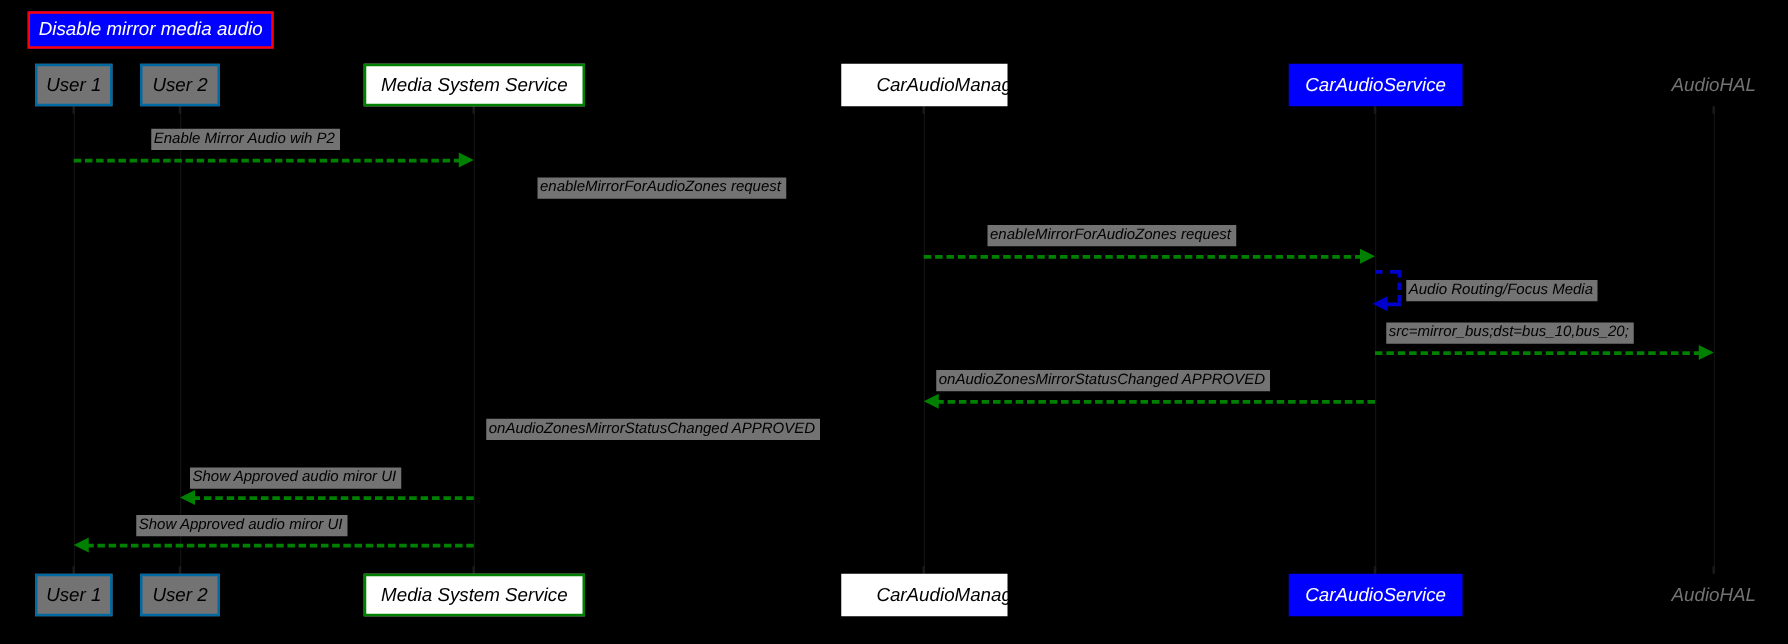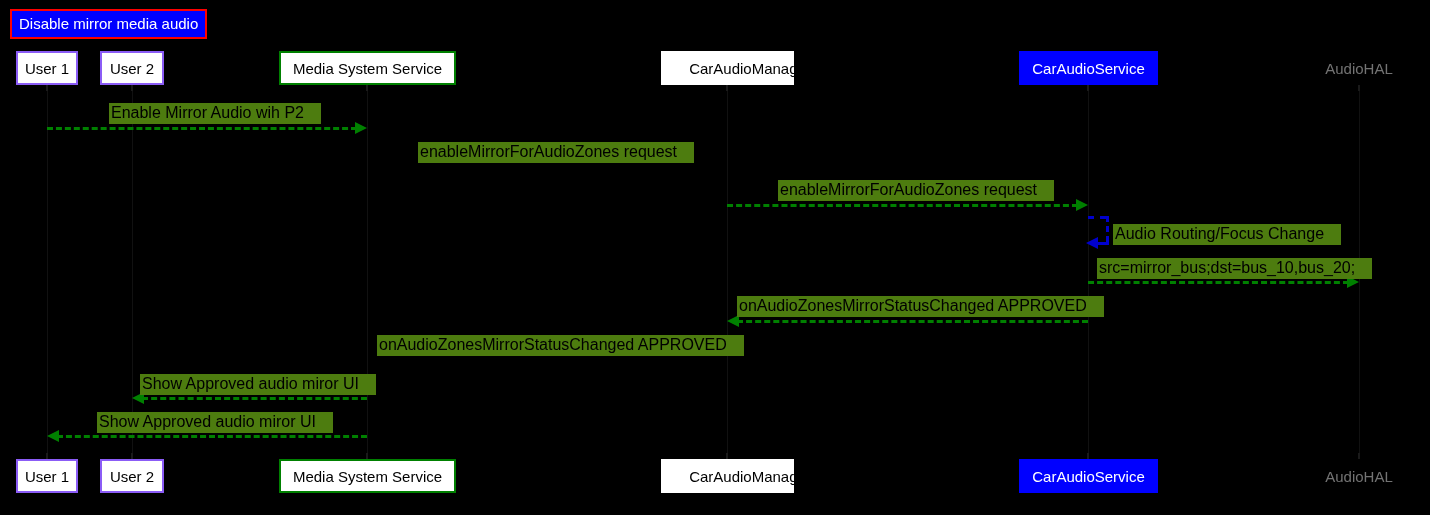--- a/index.html
+++ b/index.html
@@ -9,23 +9,24 @@
   }
   body {
     width: 1430px;
     height: 515px;
     position: relative;
     overflow: hidden;
     font-family: "Liberation Sans", sans-serif;
   }
   #diagram {
     position: absolute;
-    left: 4px; top: 0;
+    left: 16px; top: 0;
     width: 1184px;
     height: 515px;
+    font-style: italic;
   }
 
   
   .title-box {
     position: absolute;
     box-sizing: border-box;
     background: #0000ff;
     border: 2px solid #ff0000;
     color: #ffffff;
     font-size: 15px;
@@ -39,22 +40,22 @@
     position: absolute;
     box-sizing: border-box;
     display: flex;
     align-items: center;
     justify-content: center;
     white-space: nowrap;
     font-size: 15px;
     line-height: 1;
   }
   .participant.style-red {
-    background: #ffffff;
-    border: 2px solid #8b5cf6;
+    background: #737373;
+    border: 2px solid #0369a1;
     color: #000000;
   }
   .participant.style-green {
     background: #ffffff;
     border: 2px solid #008000;
     color: #000000;
   }
   .participant.style-plain {
     background: #ffffff;
     border: none;
@@ -112,25 +113,25 @@
     border-top: 6px solid transparent;
     border-bottom: 6px solid transparent;
     border-right: 12px solid #008000;
   }
   .arrow-head.left.blue {
     border-right-color: #0000cd;
   }
 
   .msg-label {
     position: absolute;
-    background: #4d7c0f;
-    color: #000000;
-    font-size: 16px;
+    background: #737373;
+    color: #000000;
+    font-size: 12px;
     line-height: 1.15;
-    padding: 1px 17px 2px 2px;
+    padding: 1px 4px 2px 2px;
     white-space: nowrap;
   }
 </style>
 </head>
 <body>
 
 <div id="diagram">
 
   <div class="title-box" style="left:6px; top:9px;">Disable mirror media audio</div>
 
@@ -166,21 +167,21 @@
       <div>
         <div class="msg-line" style="left: 723px; top: 204px; width: 351px;"></div>
         <div class="arrow-head right" style="left: 1072px; top: 199px;"></div>
         <div class="msg-label" style="left: 774px; top: 180px;">enableMirrorForAudioZones request</div>
       </div>
       <div>
         <div class="msg-line blue" style="left: 1084px; top: 216px; width: 18px;"></div>
         <div class="msg-vert" style="left: 1102px; top: 216px; height: 26px;"></div>
         <div class="msg-line blue" style="left: 1093px; top: 242px; width: 12px;"></div>
         <div class="arrow-head left blue" style="left: 1082px; top: 237px;"></div>
-        <div class="msg-label" style="left: 1109px; top: 224px;">Audio Routing/Focus Change</div>
+        <div class="msg-label" style="left: 1109px; top: 224px;">Audio Routing/Focus Media</div>
       </div>
       <div>
         <div class="msg-line" style="left: 1084px; top: 281px; width: 261px;"></div>
         <div class="arrow-head right" style="left: 1343px; top: 276px;"></div>
         <div class="msg-label" style="left: 1093px; top: 258px; text-align: center;">src=mirror_bus;dst=bus_10,bus_20;</div>
       </div>
       <div>
         <div class="msg-line" style="left: 733px; top: 320px; width: 351px;"></div>
         <div class="arrow-head left" style="left: 723px; top: 315px;"></div>
         <div class="msg-label" style="left: 733px; top: 296px;">onAudioZonesMirrorStatusChanged APPROVED</div>

